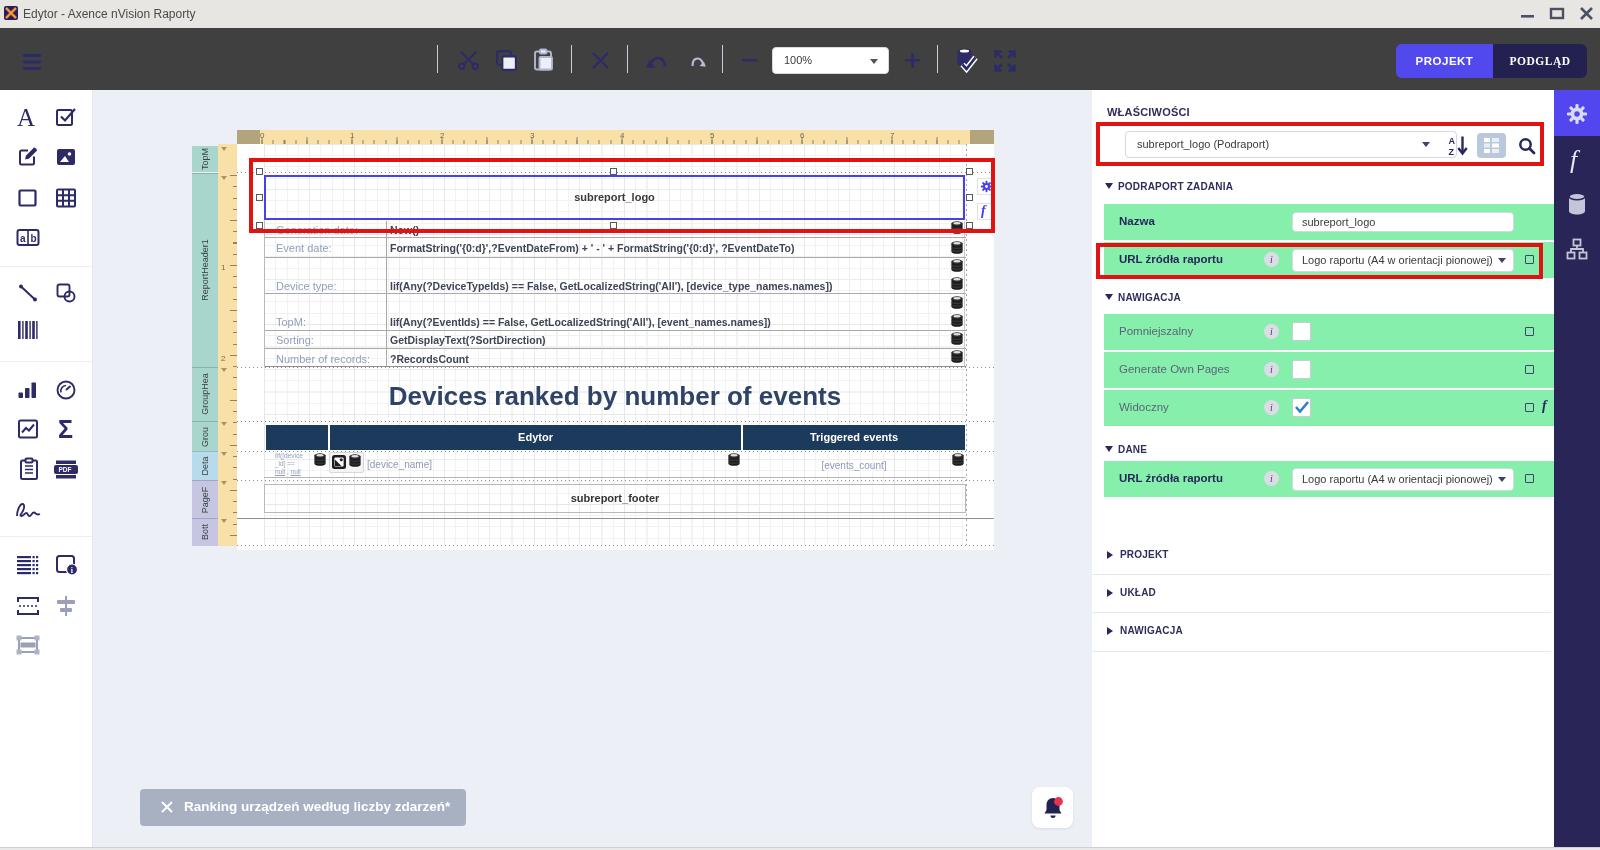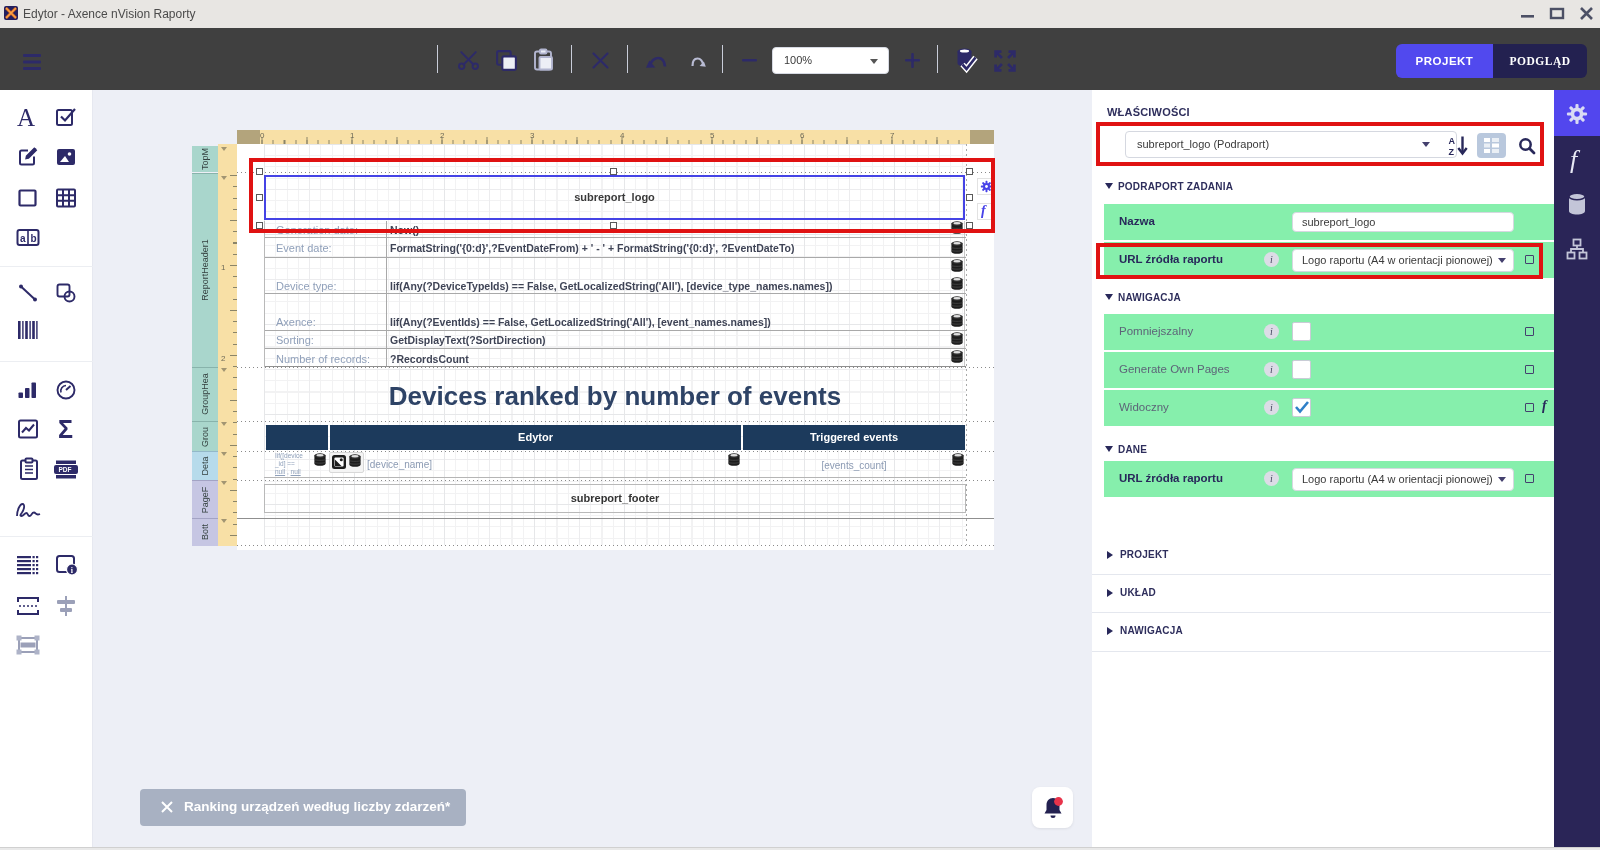--- a/index.html
+++ b/index.html
@@ -389,21 +389,21 @@
   </div>
   <div class="rrow" style="left:0; top:17px; height:19.5px; width:701px;">
     <div class="rlabel" style="top:4px;">Event date:</div>
       <div class="rval" style="top:4px;">FormatString('{0:d}',?EventDateFrom) + ' - ' + FormatString('{0:d}', ?EventDateTo)</div>
   </div>
   <div class="rrow" style="left:0; top:54.5px; height:18.5px; width:701px;">
     <div class="rlabel" style="top:4px;">Device type:</div>
       <div class="rval" style="top:4px;">Iif(Any(?DeviceTypeIds) == False, GetLocalizedString('All'), [device_type_names.names])</div>
   </div>
   <div class="rrow" style="left:0; top:92px; height:17.5px; width:701px;">
-    <div class="rlabel" style="top:3px;">Axence:</div>
+    <div class="rlabel" style="top:3px;">TopM:</div>
       <div class="rval" style="top:3px;">Iif(Any(?EventIds) == False, GetLocalizedString('All'), [event_names.names])</div>
   </div>
   <div class="rrow" style="left:0; top:109.5px; height:18px; width:701px;">
     <div class="rlabel" style="top:3px;">Sorting:</div>
       <div class="rval" style="top:3px;">GetDisplayText(?SortDirection)</div>
   </div>
   <div class="rrow" style="left:0; top:127.5px; height:18px; width:701px; border-bottom-color:#8f8f8f;">
     <div class="rlabel" style="top:4px;">Number of records:</div>
       <div class="rval" style="top:4px;">?RecordsCount</div>
   </div>

